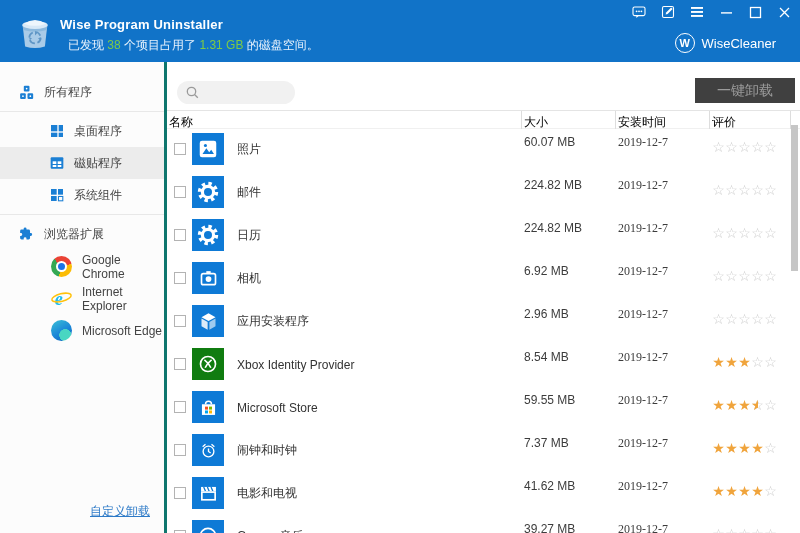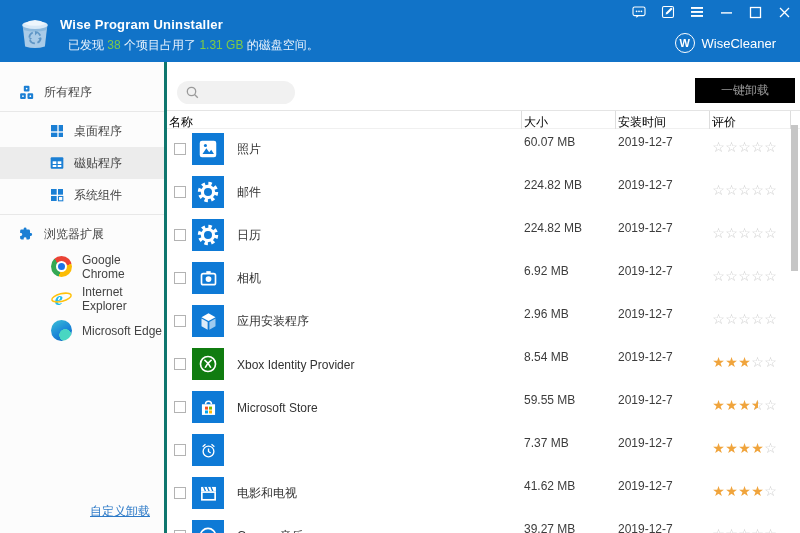--- a/index.html
+++ b/index.html
@@ -31,36 +31,36 @@
   .side-item.selected{background:#ececec;}
   .side-item .sicon{width:17px;height:17px;display:flex;align-items:center;justify-content:center;flex:0 0 auto;}
   .side-item.lv2 .sicon{width:23px;height:23px;}
   .side-sep{height:1px;background:#e8e8e8;margin:3px 0;}
   .footer-link{position:absolute;bottom:13px;left:90px;font-size:12px;color:#2d7ac7;text-decoration:underline;cursor:pointer;}
   .main{flex:1;position:relative;background:#fff;}
   
   .search{position:absolute;left:10px;top:19px;width:118px;height:23px;border-radius:12px;background:#f1f1f1;
     display:flex;align-items:center;padding-left:9px;gap:5px;}
   .search input{border:none;outline:none;background:transparent;width:86px;font-size:12px;color:#333;}
-  .uninstall-btn{position:absolute;right:5px;top:16px;width:100px;height:25px;background:#000000;border:none;
-    color:#9b9b9b;font-size:12px;cursor:pointer;font-family:inherit;}
+  .uninstall-btn{position:absolute;right:5px;top:16px;width:100px;height:25px;background:#404040;border:none;
+    color:#9b9b9b;font-size:14px;cursor:pointer;font-family:inherit;}
   
   .head-line{position:absolute;left:0;right:0;top:48px;height:1px;background:#e4e4e4;}
   .head-line2{position:absolute;left:0;right:0;top:66px;height:1px;background:#f0f0f0;}
   .col-h{position:absolute;top:52px;font-size:12px;color:#000000;cursor:pointer;}
   .v-tick{position:absolute;top:49px;height:18px;width:1px;background:#ddd;}
   
   .rows{position:absolute;left:0;right:0;top:66px;bottom:0;overflow:hidden;}
   .t-row{height:43px;position:relative;cursor:default;}
   .cb{position:absolute;left:7px;top:15px;width:12px;height:12px;border:1px solid #b3b3b3;background:#fff;cursor:pointer;}
   .tile{position:absolute;left:25px;top:5px;width:32px;height:32px;display:flex;align-items:center;justify-content:center;}
   .tile svg{display:block;}
   .r-name{position:absolute;left:70px;top:0;height:43px;display:flex;align-items:center;font-size:12px;color:#333;}
   .r-size{position:absolute;left:357px;top:7px;font-size:12px;color:#3c3c3c;}
-  .r-date{position:absolute;left:451px;top:7px;font-size:12px;color:#3c3c3c;}
+  .r-date{position:absolute;left:451px;top:7px;font-size:12px;color:#3c3c3c;font-family:Liberation Serif, serif;}
   .r-stars{position:absolute;left:545px;top:12px;display:flex;}
   .star{font-size:14px;color:#cdcdcd;position:relative;display:inline-block;width:13px;line-height:1;text-align:center;}
   .star.full{color:var(--star-gold,#f0a43c);}
   .star .half-fill{position:absolute;left:0;top:0;width:55%;overflow:hidden;color:var(--star-gold,#f0a43c);}
   
   .scroll-line{position:absolute;left:623px;top:49px;width:1px;height:18px;background:#ddd;}
   .scroll-thumb{position:absolute;right:2px;top:63px;width:7px;height:146px;background:#c6c6c6;cursor:pointer;}
   
   .chrome-ball{width:21px;height:21px;border-radius:50%;position:relative;
     background:conic-gradient(from -45deg,#ea4335 0 120deg,#fbbc05 0 240deg,#34a853 0 360deg);}
@@ -382,20 +382,21 @@
           </div>
           <div class="t-row">
             <span class="cb"></span>
             <span class="tile" style="background: rgb(14, 122, 214);">
               <svg width="19" height="19" viewBox="0 0 24 24" fill="none" stroke="#fff" stroke-width="1.7">
                 <circle cx="12" cy="13.2" r="6.8"></circle>
                 <path d="M12 9.6v3.6l2.7 1.9"></path>
                 <path d="M4.6 7.2L8.2 4M19.4 7.2L15.8 4"></path>
               </svg>
             </span>
+            <span class="r-name">闹钟和时钟</span>
             <span class="r-size">7.37 MB</span>
             <span class="r-date">2019-12-7</span>
             <span class="r-stars">
               <span class="star full">★</span>
               <span class="star full">★</span>
               <span class="star full">★</span>
               <span class="star full">★</span>
               <span class="star">☆</span>
             </span>
           </div>

